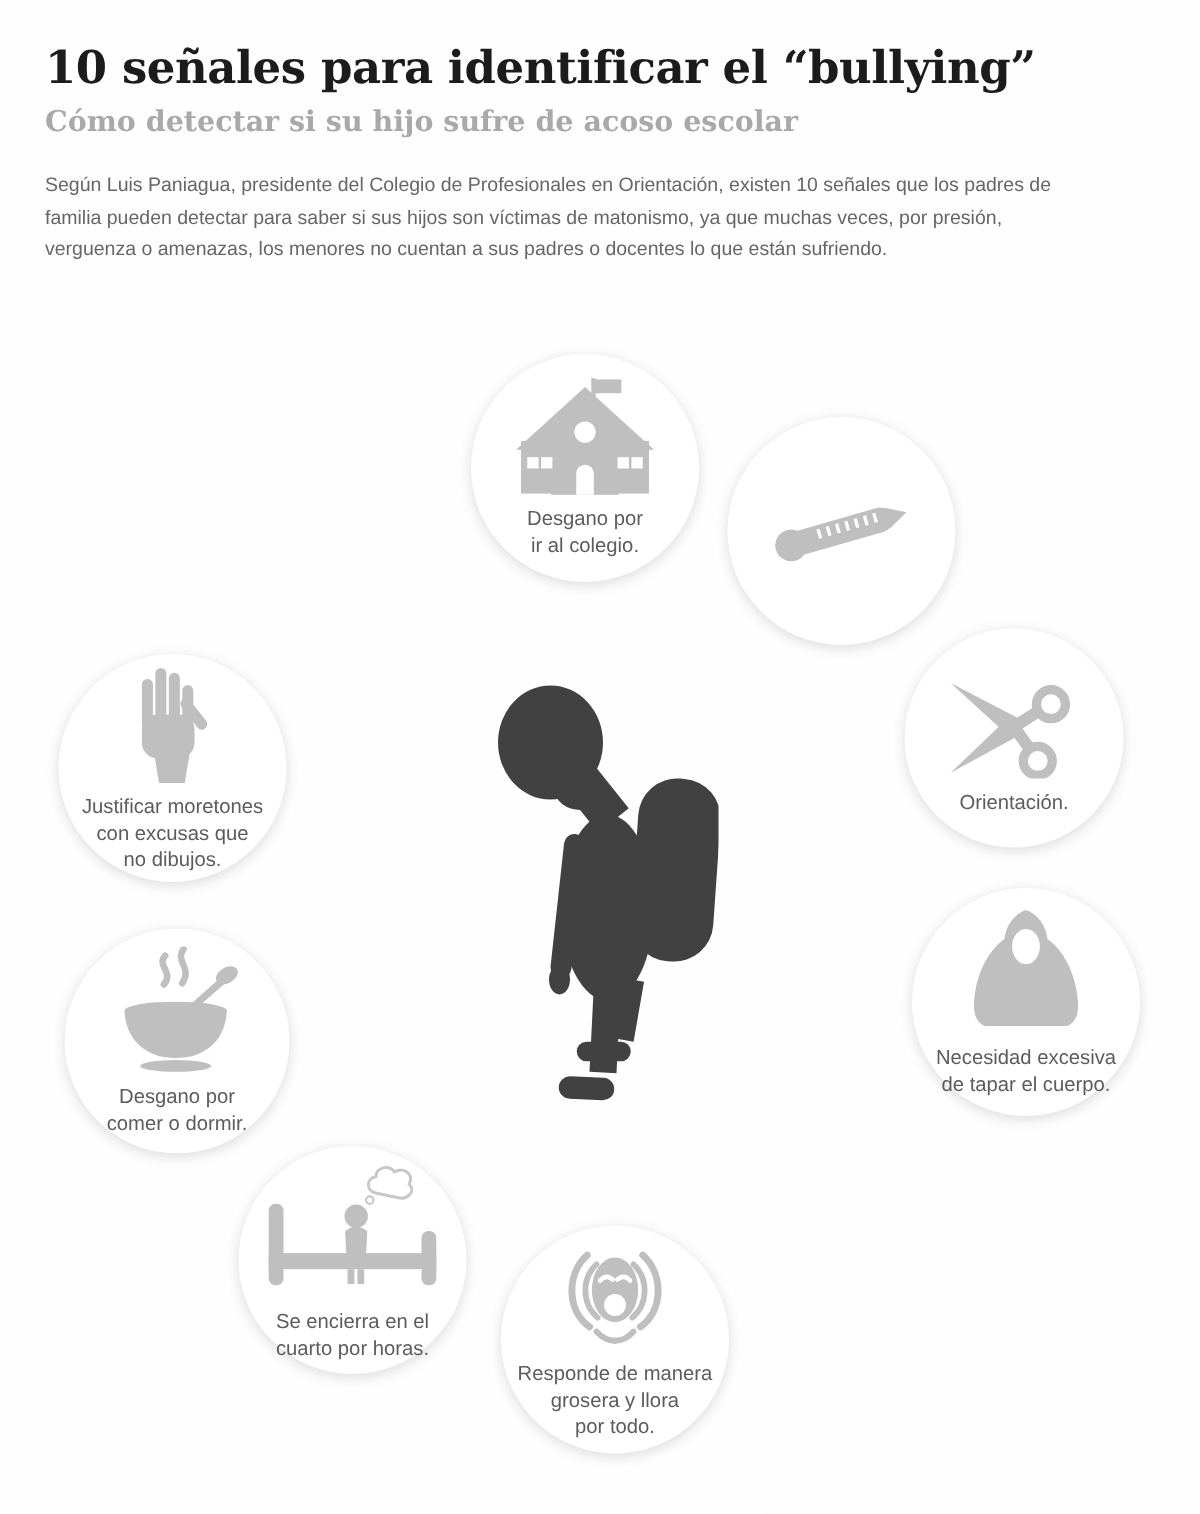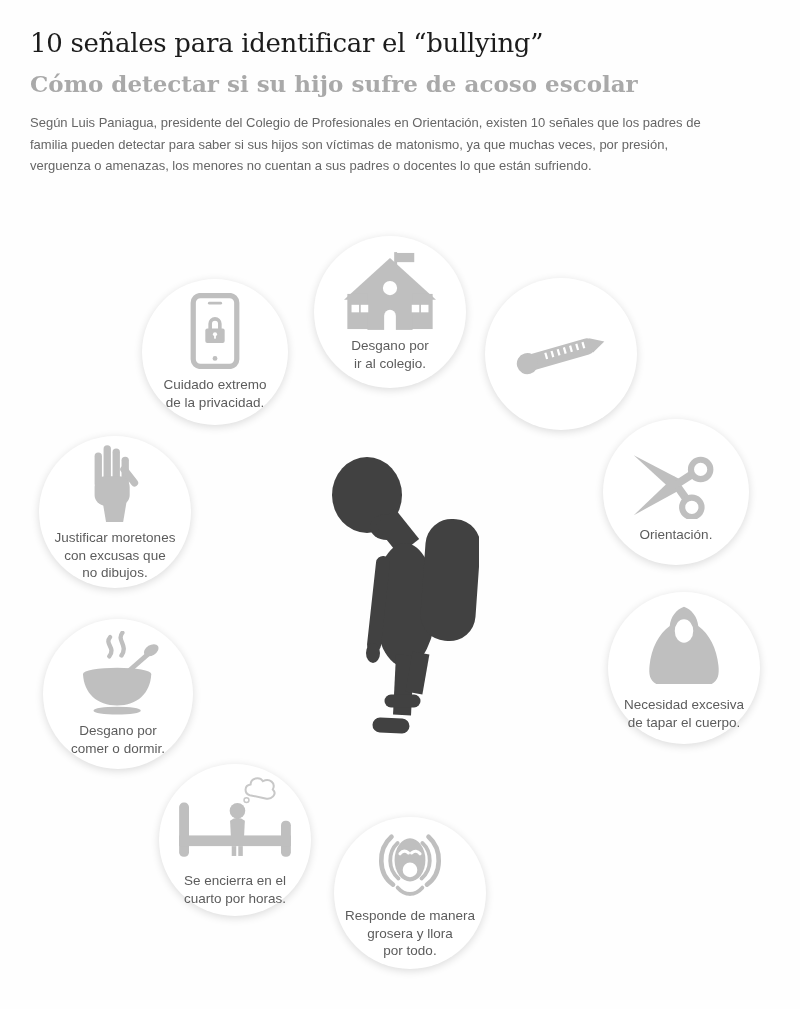--- a/index.html
+++ b/index.html
@@ -3,26 +3,26 @@
 <meta charset="utf-8">
 <style>
   html,body{margin:0;padding:0;background:#fff;}
   .canvas{
     position:relative;width:800px;height:1009px;overflow:hidden;
     background:#fefefe;font-family:"Liberation Sans",sans-serif;
   }
   .page-title{
     position:absolute;left:30px;top:28px;margin:0;
     font-family:"DejaVu Serif","Liberation Serif",serif;
-    font-weight:normal;font-size:26px;color:#1c1c1c;letter-spacing:-0.3px;
+    font-weight:bold;font-size:30px;color:#1c1c1c;letter-spacing:-0.3px;
   }
   .page-subtitle{
     position:absolute;left:30px;top:70px;margin:0;
     font-family:"DejaVu Serif","Liberation Serif",serif;
-    font-weight:bold;font-size:23px;color:#a9a9a9;
+    font-weight:bold;font-size:19px;color:#a9a9a9;
   }
   .intro{
     position:absolute;left:30px;top:112px;width:672px;margin:0;
     font-size:13px;line-height:21.5px;color:#666;
   }
   .sign-circle{
     position:absolute;background:#fff;border-radius:50%;
     box-shadow:0 2px 9px rgba(0,0,0,0.14);
     display:flex;flex-direction:column;align-items:center;justify-content:center;
     text-align:center;
@@ -68,33 +68,20 @@
       <rect x="9" y="63" width="9" height="9" fill="#fff"></rect>
       <rect x="20" y="63" width="9" height="9" fill="#fff"></rect>
       <rect x="81" y="63" width="9" height="9" fill="#fff"></rect>
       <rect x="92" y="63" width="9" height="9" fill="#fff"></rect>
       <path d="M48,93 v-17 a7,7 0 0 1 14,0 v17 Z" fill="#fff"></path>
     </svg>
     <div class="caption">Desgano por
 ir al colegio.</div>
   </div>
 
-  <div class="sign-circle c-phone">
-    <svg width="50" height="76" viewBox="0 0 62 94" fill="currentColor">
-      <rect x="4" y="3" width="54" height="88" rx="9" fill="none" stroke="currentColor" stroke-width="6.5"></rect>
-      <line x1="24" y1="12.5" x2="38" y2="12.5" stroke="currentColor" stroke-width="3.5" stroke-linecap="round"></line>
-      <circle cx="31" cy="81" r="3"></circle>
-      <path d="M25,45 v-7 a6,6 0 0 1 12,0 v7" fill="none" stroke="currentColor" stroke-width="4.5"></path>
-      <rect x="19" y="44" width="24" height="18" rx="2.5"></rect>
-      <circle cx="31" cy="51" r="2.6" fill="#fff"></circle>
-      <rect x="29.9" y="51" width="2.2" height="5.5" fill="#fff"></rect>
-    </svg>
-    <div class="caption">Cuidado extremo
-de la privacidad.</div>
-  </div>
 
   <div class="sign-circle c-thermo">
     <svg width="92" height="58" viewBox="0 0 100 62" fill="currentColor">
       <g transform="rotate(-16 50 31)">
         <rect x="2" y="22" width="86" height="18" rx="9"></rect>
         <circle cx="12" cy="31" r="11.5"></circle>
         <polygon points="84,23 99,31 84,39"></polygon>
         <g stroke="#fff" stroke-width="2.4">
           <line x1="34" y1="25" x2="34" y2="32"></line>
           <line x1="41" y1="25" x2="41" y2="32"></line>

